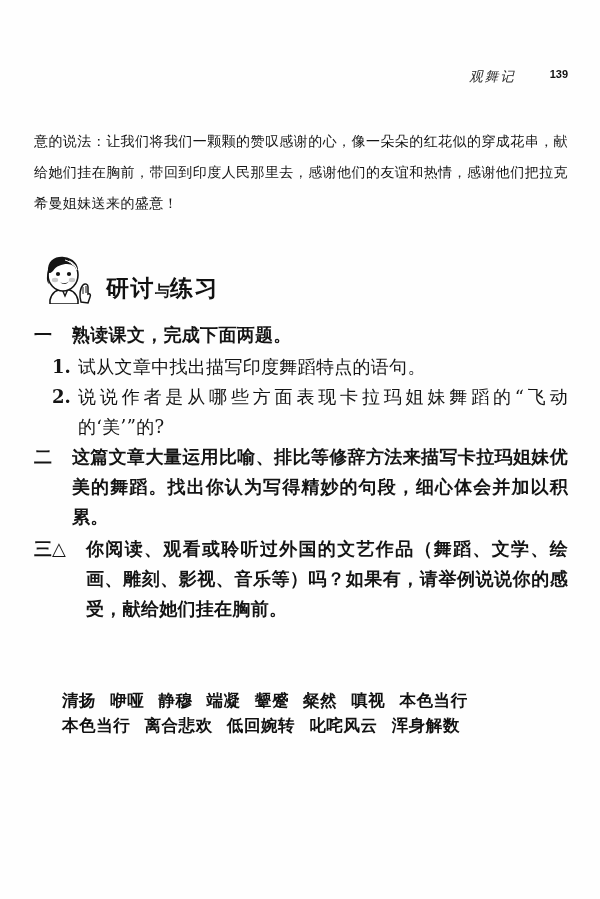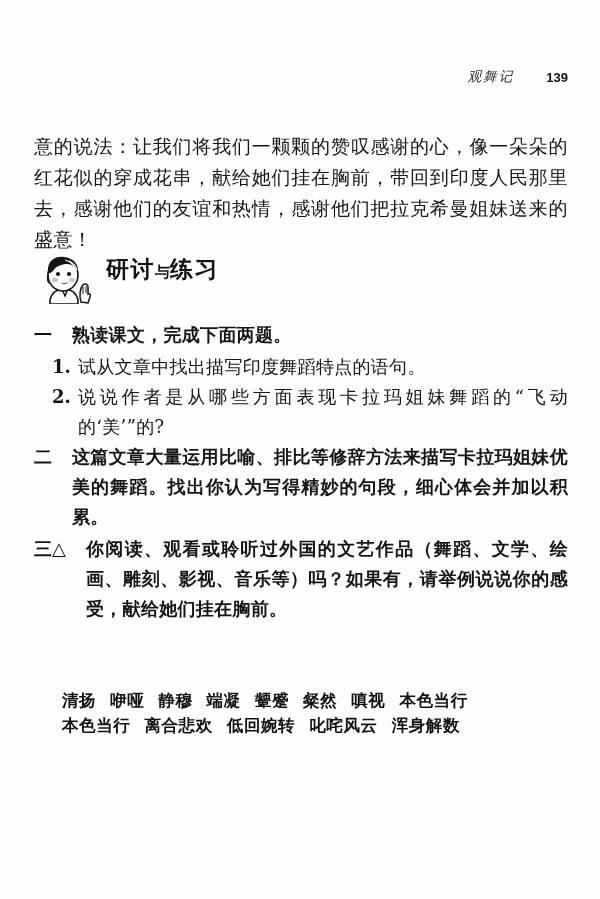--- a/index.html
+++ b/index.html
@@ -21,58 +21,59 @@
     inset: 0;
     background: #fefefe;
   }
 
   
   .runhead {
     position: absolute;
     top: 68px;
     right: 32px;
     display: flex;
-    align-items: center;
-    gap: 32px;
+    align-items: flex-start;
+    gap: 22px;
   }
   .runhead-title {
     font-size: 13.5px;
     letter-spacing: 2px;
     color: #2b2b2b;
     font-family: "DejaVu Serif", "Liberation Serif", serif;
     font-style: italic;
   }
   .runhead-page {
-    font-size: 13px;
+    font-size: 11px;
     font-weight: bold;
     color: #111;
     font-family: "Liberation Sans", sans-serif;
+    margin-left: 12px;
   }
 
   
   .body-block {
     position: absolute;
     top: 112px;
     left: 34px;
     width: 534px;
   }
   .para {
-    font-size: 19px;
+    font-size: 14px;
     line-height: 31px;
     letter-spacing: 0.4px;
     text-align: justify;
     text-justify: inter-ideograph;
     color: #151515;
   }
 
   
   .section-head {
     position: absolute;
     display: flex;
-    align-items: flex-start;
+    align-items: flex-end;
     gap: 14px;
   }
   .section-head.discuss { top: 254px; left: 36px; }
   .section-head.readwrite { top: 622px; left: 38px; }
 
   .head-text {
     font-size: 23px;
     font-weight: bold;
     letter-spacing: 1.5px;
     color: #111;

